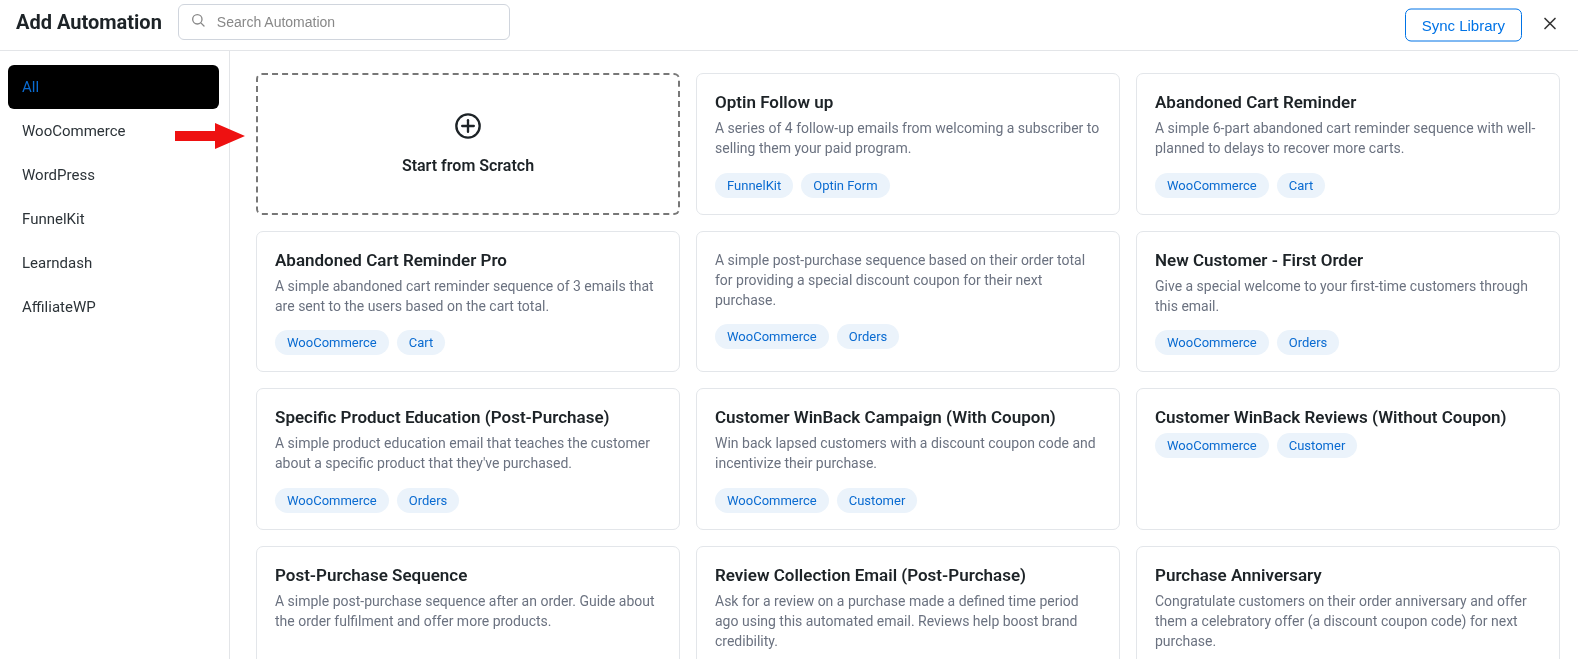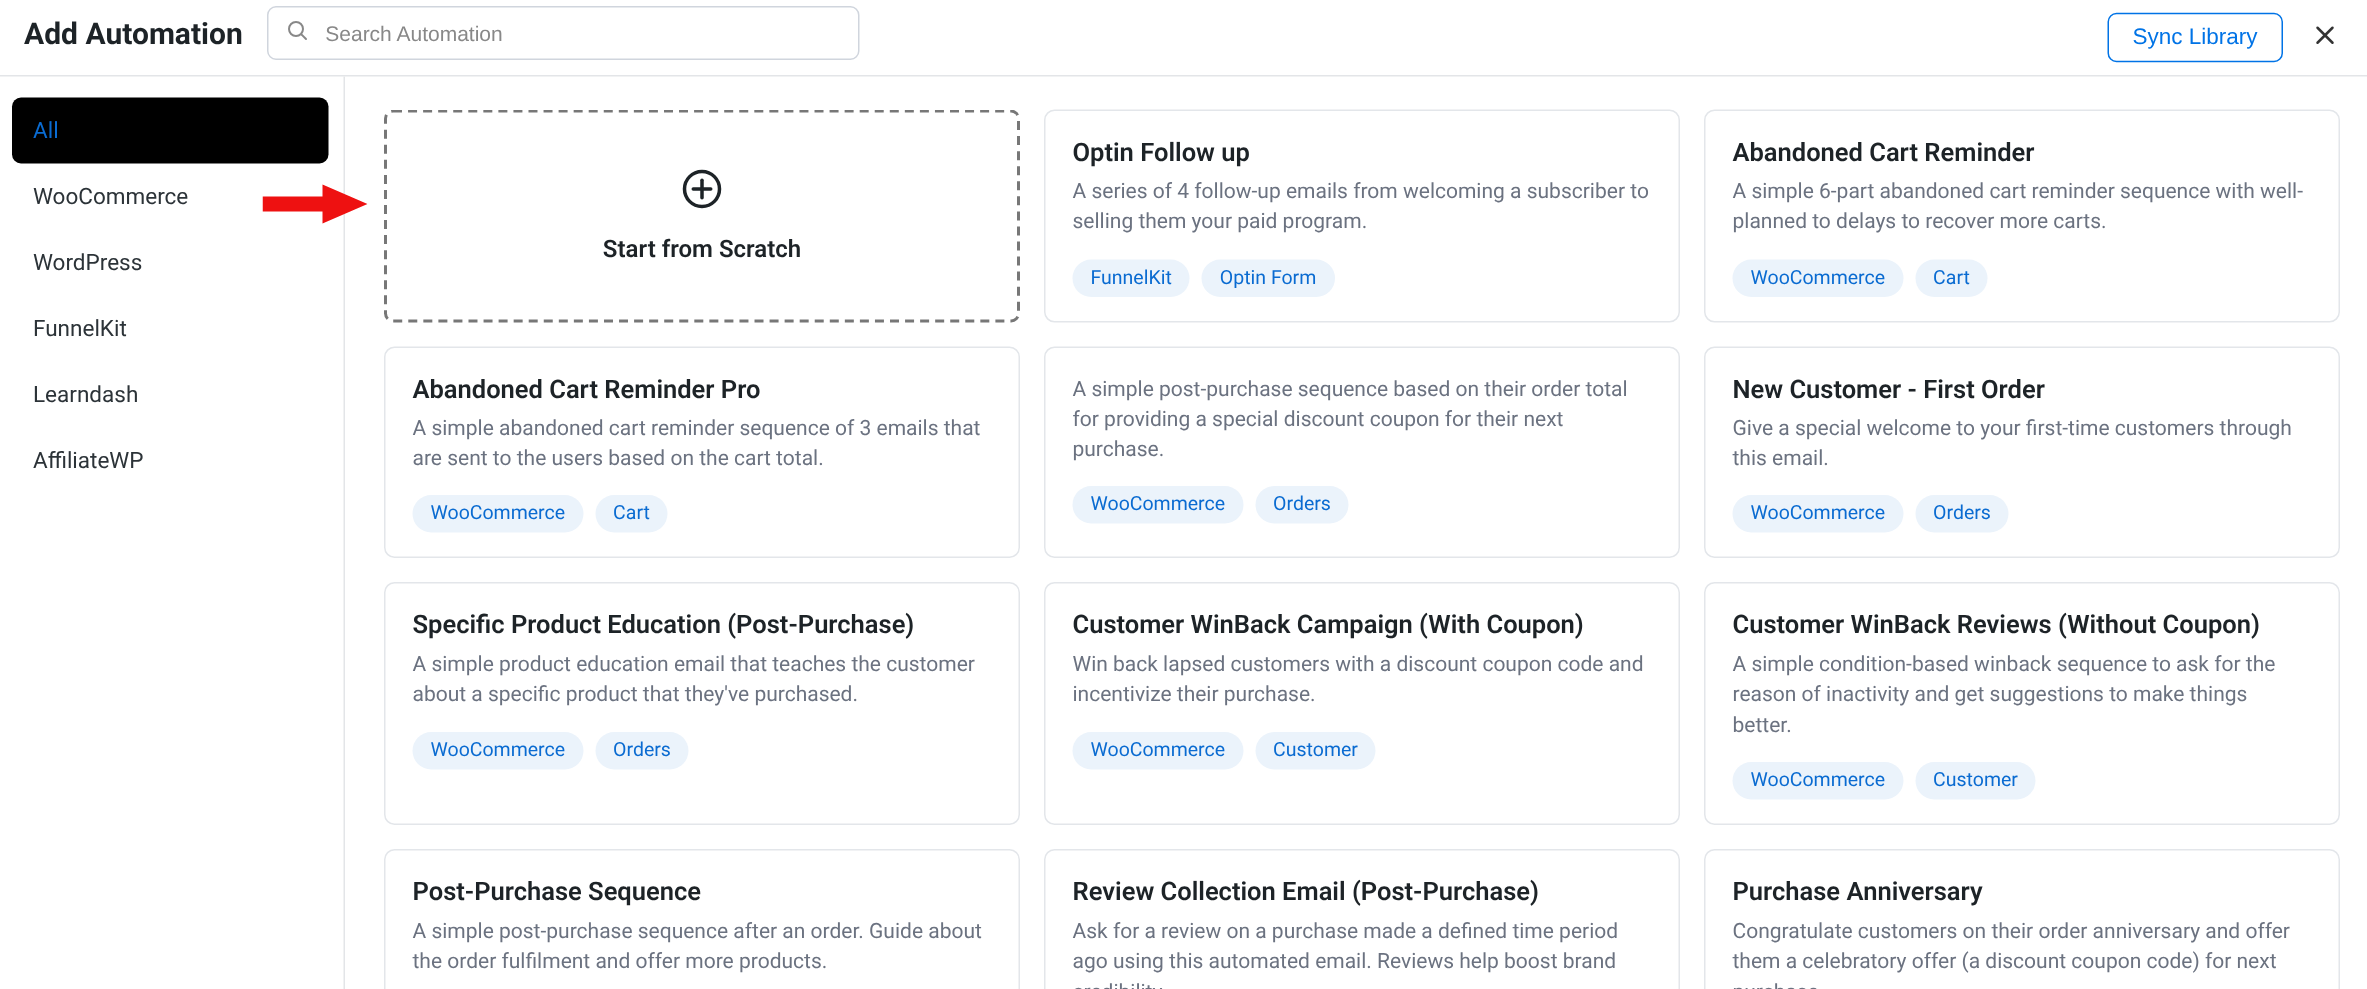--- a/index.html
+++ b/index.html
@@ -1,20 +1,20 @@
 <!DOCTYPE html>
 <html><head>
 <meta charset="utf-8">
 <style>
 * { box-sizing: border-box; margin: 0; padding: 0; }
 body { font-family: -apple-system, BlinkMacSystemFont, "Segoe UI", Roboto, Helvetica, Arial, sans-serif; color:#1d2327; background:#fff; width:1578px; }
 
 .topbar { display:flex; align-items:center; padding:4px 16px 10px 16px; border-bottom:1px solid #e3e5e8; gap:16px; position:relative;}
 .title { font-size:20px; font-weight:700; color:#1d2327; }
-.search-wrap { position:relative; width:395px; }
+.search-wrap { position:relative; width:332px; }
 .search-input { width:100%; height:36px; border:1px solid #d0d5dd; border-radius:6px; padding:0 12px 0 38px; font-size:14px; color:#555; }
 .search-input::placeholder{ color:#888; }
 .search-icon { position:absolute; left:12px; top:50%; transform:translateY(-50%); }
 .top-right { position:absolute; right:14px; top:50%; transform:translateY(-50%); display:flex; align-items:center; gap:14px;}
 .sync-btn { border:1.5px solid #0073e6; color:#0073e6; background:#fff; padding:7px 16px; border-radius:6px; font-size:15px; font-weight:500; cursor:pointer;margin-left:44px;}
 .close-btn { background:none; border:none; cursor:pointer; padding:4px;}
 
 .layout { display:flex; }
 .sidebar { width:230px; padding:14px 10px 14px 8px; border-right:1px solid #e3e5e8; min-height:605px; }
 .side-item { padding:13px 14px; border-radius:6px; font-size:15px; color:#2c3338; cursor:pointer; }
@@ -137,21 +137,20 @@
         <div class="card">
           <div class="card-title">Customer WinBack Campaign (With Coupon)</div>
   <div class="card-desc">Win back lapsed customers with a discount coupon code and incentivize their purchase.</div>
   <div class="tag-row">
             <span class="tag">WooCommerce</span>
             <span class="tag">Customer</span>
           </div>
         </div>
         <div class="card">
           <div class="card-title">Customer WinBack Reviews (Without Coupon)</div>
-  <div class="card-desc">A simple condition-based winback sequence to ask for the reason of inactivity and get suggestions to make things better.</div>
   <div class="tag-row">
             <span class="tag">WooCommerce</span>
             <span class="tag">Customer</span>
           </div>
         </div>
         <div class="card">
           <div class="card-title">Post-Purchase Sequence</div>
   <div class="card-desc">A simple post-purchase sequence after an order. Guide about the order fulfilment and offer more products.</div>
   </div>
         <div class="card">

